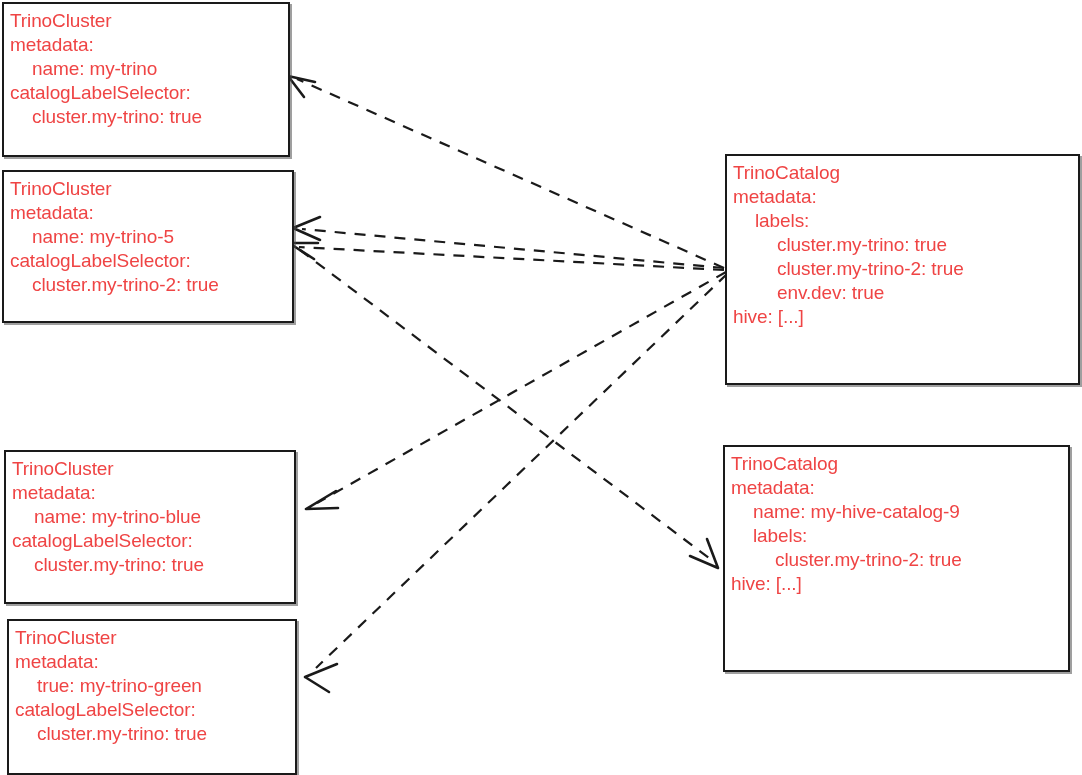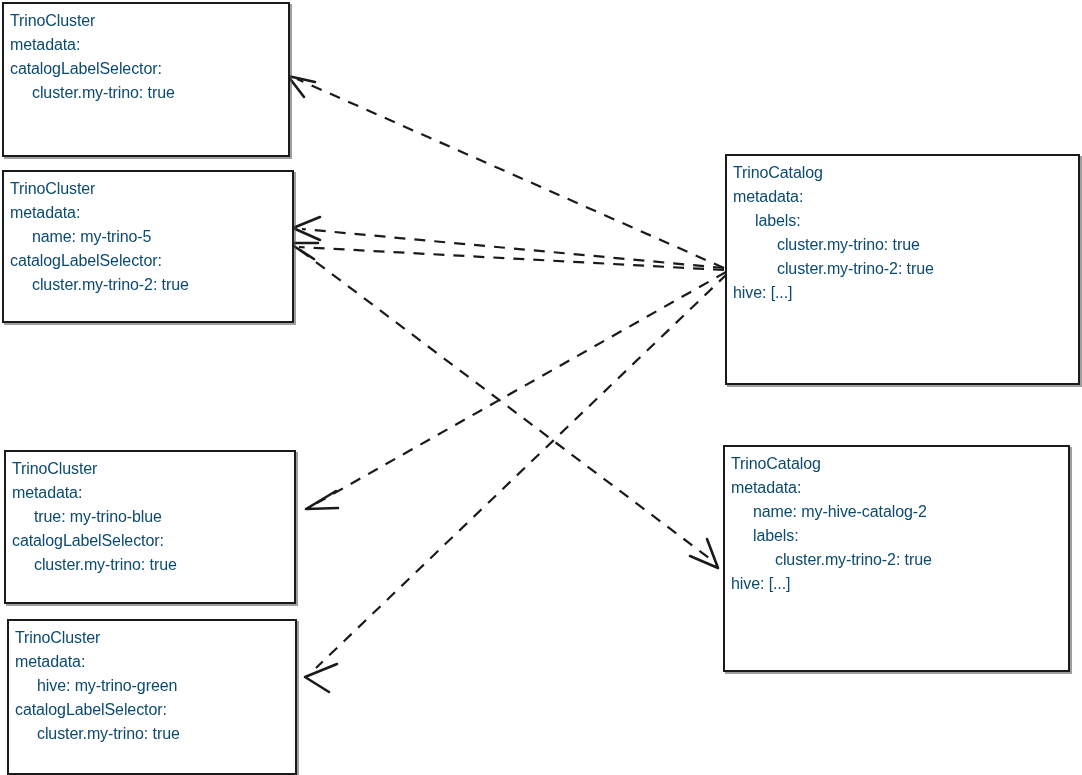--- a/index.html
+++ b/index.html
@@ -29,23 +29,23 @@
     position: absolute;
     box-sizing: border-box;
     background: #ffffff;
     border: 2px solid #1a1a1a;
     box-shadow: 2px 2px 0 rgba(80,80,80,0.55);
     padding: 5px 0 0 6px;
     z-index: 2;
   }
   .node-line {
     font-family: "Liberation Sans", sans-serif;
-    font-size: 16px;
+    font-size: 19px;
     line-height: 24px;
-    color: #0c4a6e;
+    color: #ef4444;
     white-space: pre;
     letter-spacing: -0.1px;
   }
   .indent-1 { padding-left: 22px; }
   .indent-2 { padding-left: 44px; }
 </style>
 </head>
 <body>
 
 <div id="canvas">
@@ -79,59 +79,61 @@
 
     <g>
       <line x1="300" y1="250" x2="709" y2="558" stroke="#1a1a1a" stroke-width="2.2" stroke-dasharray="11 9"></line>
       <path d="M 718 568 L 690 556 M 718 568 L 707 539" stroke="#1a1a1a" stroke-width="2.6" fill="none" stroke-linecap="round"></path>
     </g>
   </svg>
 
   <div class="node" style="left:2px; top:2px; width:288px; height:155px;">
     <div class="node-line">TrinoCluster</div>
     <div class="node-line">metadata:</div>
+    <div class="node-line indent-1">name: my-trino</div>
     <div class="node-line">catalogLabelSelector:</div>
     <div class="node-line indent-1">cluster.my-trino: true</div>
   </div>
 
   <div class="node" style="left:2px; top:170px; width:292px; height:153px;">
     <div class="node-line">TrinoCluster</div>
     <div class="node-line">metadata:</div>
     <div class="node-line indent-1">name: my-trino-5</div>
     <div class="node-line">catalogLabelSelector:</div>
     <div class="node-line indent-1">cluster.my-trino-2: true</div>
   </div>
 
   <div class="node" style="left:4px; top:450px; width:292px; height:154px;">
     <div class="node-line">TrinoCluster</div>
     <div class="node-line">metadata:</div>
-    <div class="node-line indent-1">true: my-trino-blue</div>
+    <div class="node-line indent-1">name: my-trino-blue</div>
     <div class="node-line">catalogLabelSelector:</div>
     <div class="node-line indent-1">cluster.my-trino: true</div>
   </div>
 
   <div class="node" style="left:7px; top:619px; width:290px; height:156px;">
     <div class="node-line">TrinoCluster</div>
     <div class="node-line">metadata:</div>
-    <div class="node-line indent-1">hive: my-trino-green</div>
+    <div class="node-line indent-1">true: my-trino-green</div>
     <div class="node-line">catalogLabelSelector:</div>
     <div class="node-line indent-1">cluster.my-trino: true</div>
   </div>
 
   <div class="node" style="left:725px; top:154px; width:355px; height:231px;">
     <div class="node-line">TrinoCatalog</div>
     <div class="node-line">metadata:</div>
     <div class="node-line indent-1">labels:</div>
     <div class="node-line indent-2">cluster.my-trino: true</div>
     <div class="node-line indent-2">cluster.my-trino-2: true</div>
+    <div class="node-line indent-2">env.dev: true</div>
     <div class="node-line">hive: [...]</div>
   </div>
 
   <div class="node" style="left:723px; top:445px; width:347px; height:227px;">
     <div class="node-line">TrinoCatalog</div>
     <div class="node-line">metadata:</div>
-    <div class="node-line indent-1">name: my-hive-catalog-2</div>
+    <div class="node-line indent-1">name: my-hive-catalog-9</div>
     <div class="node-line indent-1">labels:</div>
     <div class="node-line indent-2">cluster.my-trino-2: true</div>
     <div class="node-line">hive: [...]</div>
   </div>
 
 </div>
 
 </body></html>

